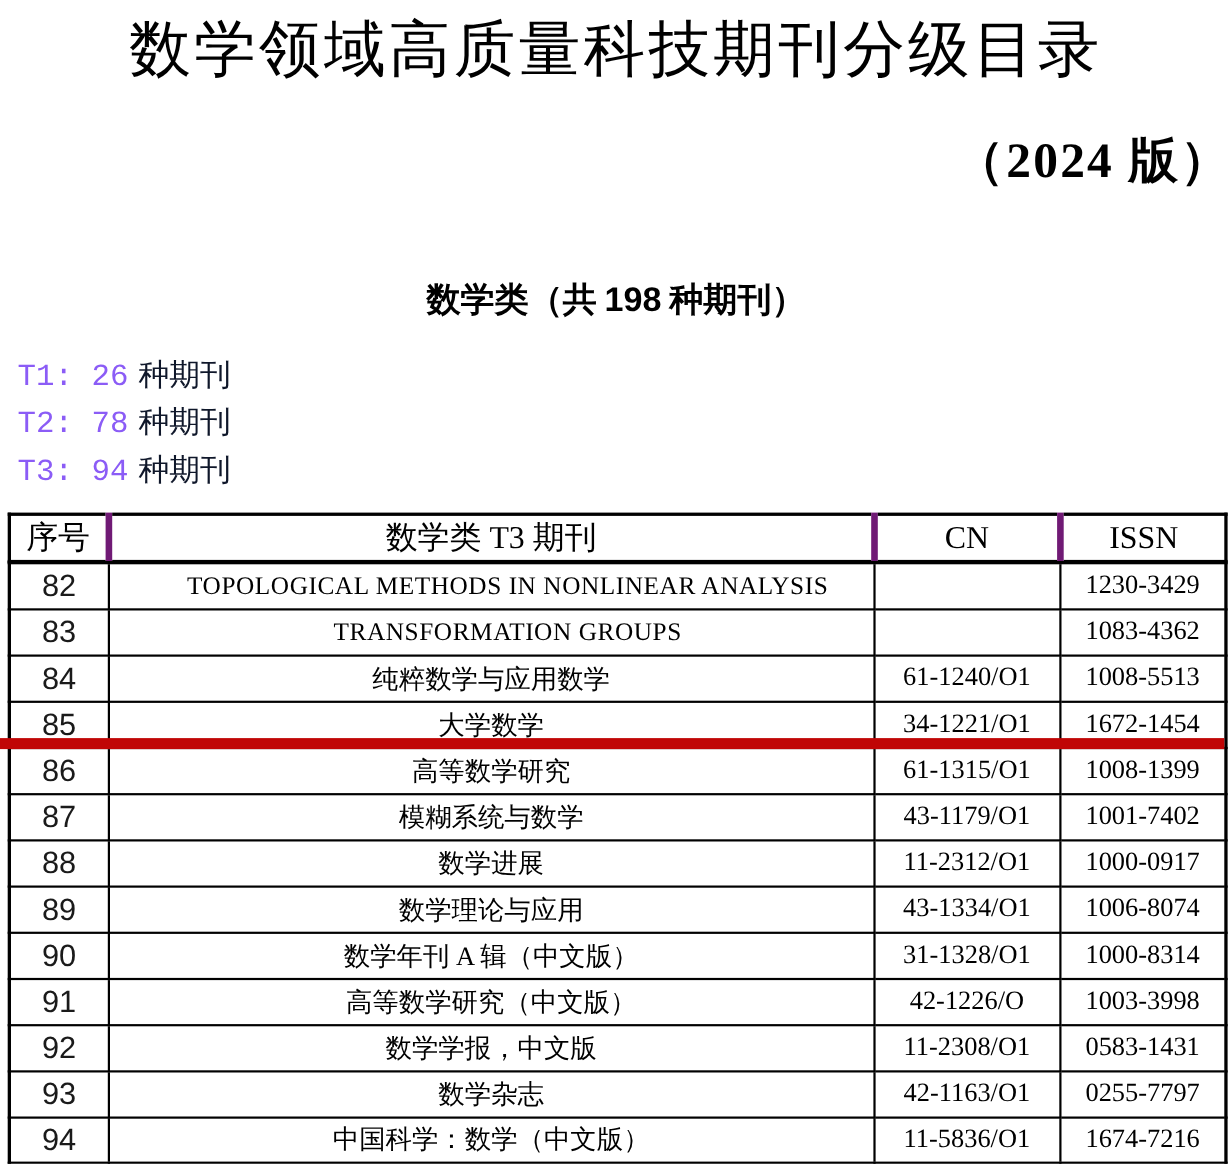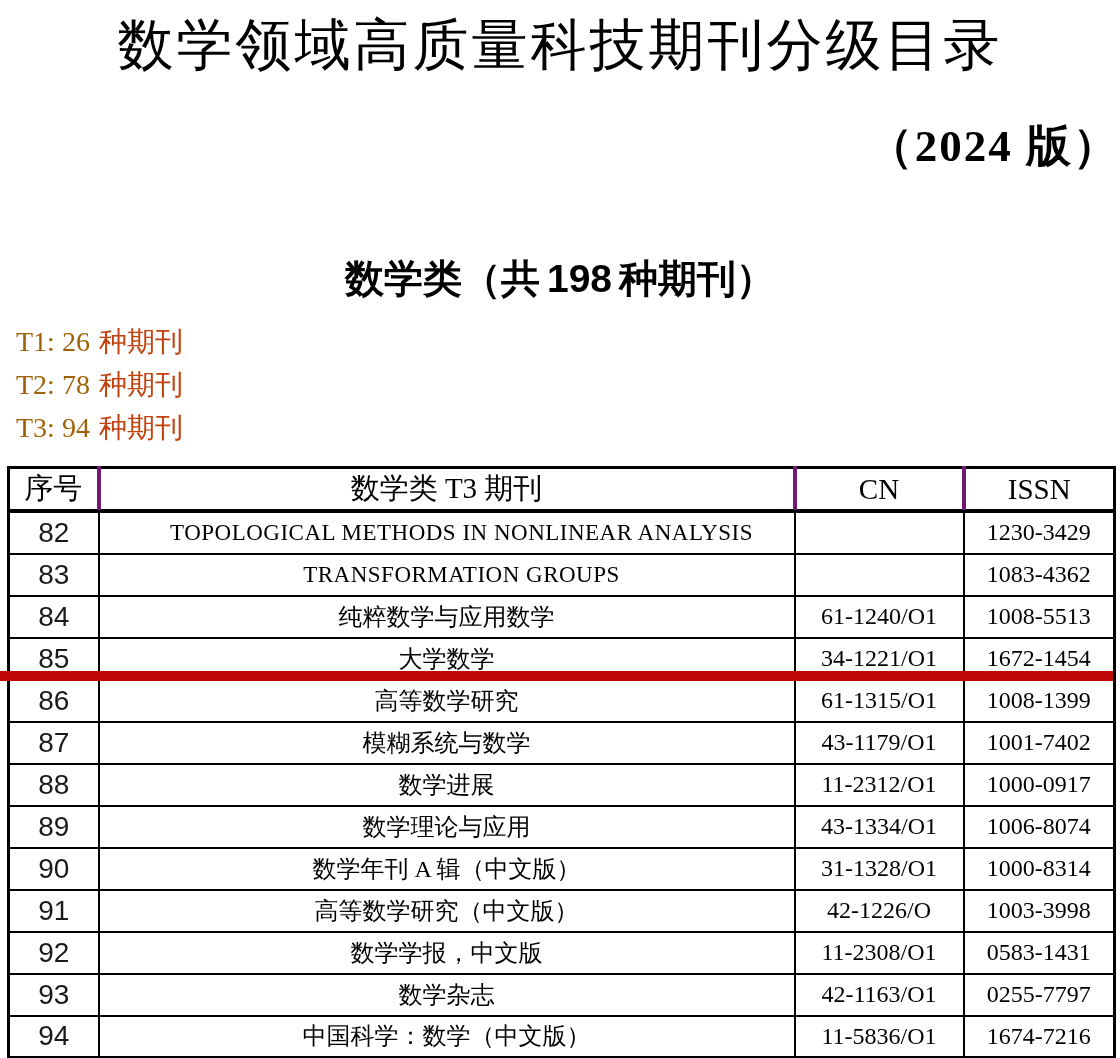--- a/index.html
+++ b/index.html
@@ -21,47 +21,47 @@
   }
   .doc-edition {
     top:116px; left:0; right:0;
     text-align:right;
     font-size:45px; font-weight:600;
     letter-spacing:2px;
   }
   .section-title {
     top:252px; left:0; right:0;
     text-align:center;
-    font-size:39px; font-weight:700;
+    font-size:31px; font-weight:700;
   }
   .section-title .count {
     font-family:"Liberation Sans","DejaVu Sans",sans-serif;
     font-weight:700;
     margin:0 7px;
   }
   .tier-list {
     top:320px; left:16px;
     font-size:28px;
   }
   .tier-item { height:43px; line-height:43px; }
   .tier-item .tlabel {
-    font-family:Liberation Serif, serif;
-    color:#a16207;
-  }
-  .tier-item .tunit { margin-left:9px; color:#c2410c; }
+    font-family:Liberation Mono, monospace;
+    color:#8b5cf6;
+  }
+  .tier-item .tunit { margin-left:9px; color:#0f172a; }
 
   table { border-collapse:collapse; table-layout:fixed; background:#fff; }
   td, th { overflow:hidden; white-space:nowrap; }
 
   .tbl-head {
     left:7px; top:466px; width:992px;
   }
   .tbl-head table { width:1106px; border:3px solid #000; }
   .tbl-head th {
-    border-left:4px solid #701a75;
+    border-left:6px solid #701a75;
     height:38px; text-align:center; vertical-align:middle;
     font-size:29px; font-weight:400;
   }
   .tbl-head th:first-child { border-left:none; }
 
   .tbl-body {
     left:7px; top:510px; width:968px;
   }
   .tbl-body table { width:1106px; border:3px solid #000; }
   .tbl-body td {

